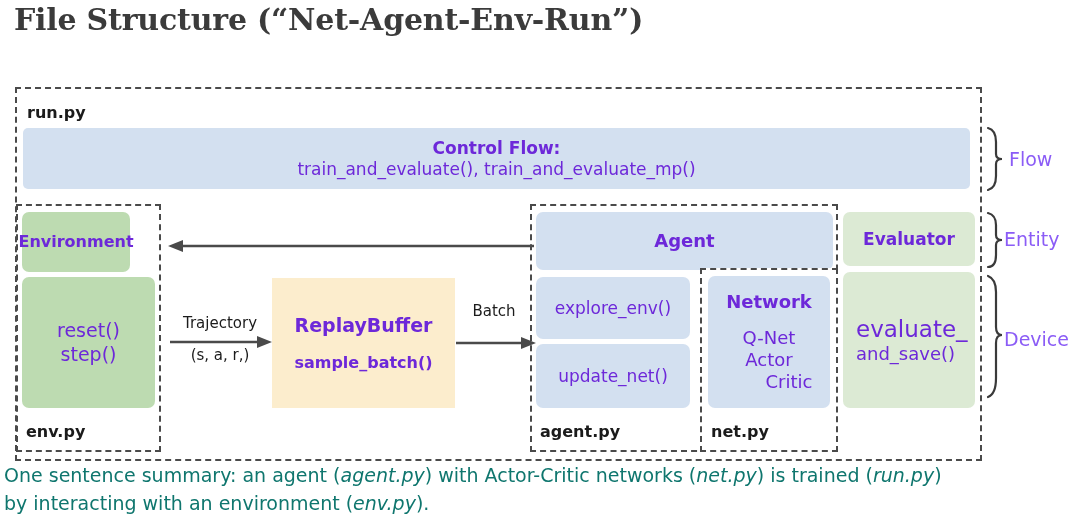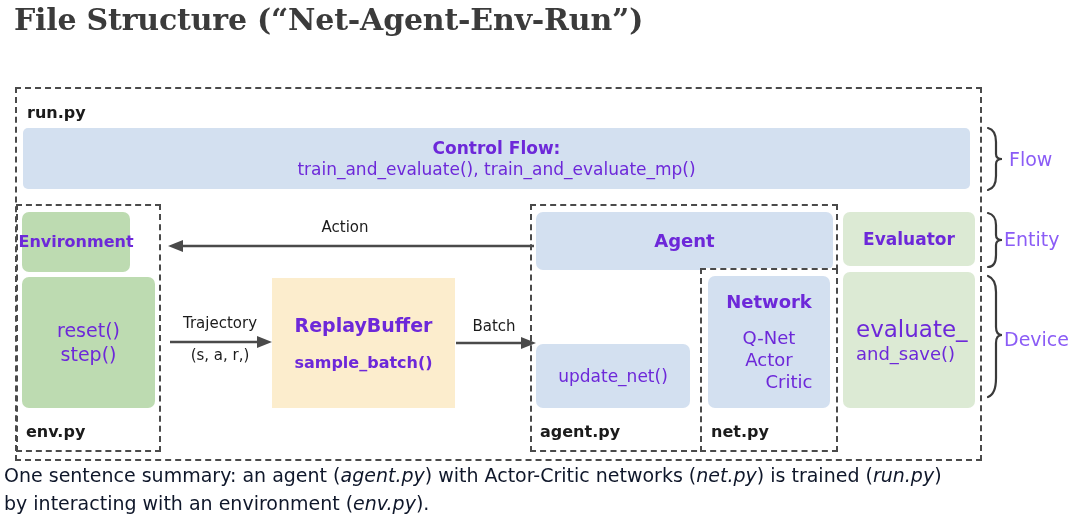--- a/index.html
+++ b/index.html
@@ -77,21 +77,21 @@
     font-size:19px;
     color:#8b5cf6;
     white-space:nowrap;
   }
 
   
   #caption{
     position:absolute;left:4px;top:462px;width:1072px;
     font-size:19px;
     line-height:1.45;
-    color:#0f172a;
+    color:#0f766e;
   }
   #caption i{font-style:italic;}
 </style>
 </head>
 <body>
 
 <div id="title">File Structure (“Net-Agent-Env-Run”)</div>
 
 <div id="diagram">
 
@@ -116,20 +116,23 @@
 
   <div class="box cream" style="left:272px;top:200px;width:183px;height:130px;">
     <span class="b" style="font-size:19px;margin-bottom:16px;">ReplayBuffer</span>
     <span style="font-size:16px;font-weight:bold;">sample_batch()</span>
   </div>
 
   <div class="dash" style="left:530px;top:126px;width:308px;height:248px;"></div>
   <div class="box blue" style="left:536px;top:134px;width:297px;height:58px;">
     <span class="b" style="font-size:18px;">Agent</span>
   </div>
+  <div class="box blue" style="left:536px;top:199px;width:154px;height:62px;">
+    <span style="font-size:17px;">explore_env()</span>
+  </div>
   <div class="box blue" style="left:536px;top:266px;width:154px;height:64px;">
     <span style="font-size:17px;">update_net()</span>
   </div>
   <div class="fname" style="left:540px;top:344px;">agent.py</div>
 
   <div class="dash" style="left:700px;top:190px;width:138px;height:184px;background:#ffffff;"></div>
   <div class="box blue" style="left:708px;top:198px;width:122px;height:132px;">
     <span class="b" style="font-size:18px;margin-bottom:14px;">Network</span>
     <span style="font-size:18px;">Q-Net</span>
     <span style="font-size:18px;">Actor</span>
@@ -138,34 +141,33 @@
   <div class="fname" style="left:711px;top:344px;">net.py</div>
 
   <div class="box green-light" style="left:843px;top:134px;width:132px;height:54px;">
     <span class="b" style="font-size:17px;">Evaluator</span>
   </div>
   <div class="box green-light" style="left:843px;top:194px;width:132px;height:136px;align-items:flex-start;padding-left:13px;">
     <span style="font-size:23px;">evaluate_</span>
     <span style="font-size:18px;">and_save()</span>
   </div>
 
-  <div class="alabel" style="left:280px;top:140px;width:130px;">Action</div>
   <svg class="arrow-svg" style="left:168px;top:160px;" width="366" height="16" viewBox="0 0 366 16">
     <line x1="12" y1="8" x2="366" y2="8" stroke="#4a4a4a" stroke-width="2.4"></line>
     <polygon points="0,8 15,2 15,14" fill="#4a4a4a"></polygon>
   </svg>
 
   <div class="alabel" style="left:170px;top:236px;width:100px;">Trajectory</div>
   <svg class="arrow-svg" style="left:170px;top:256px;" width="102" height="16" viewBox="0 0 102 16">
     <line x1="0" y1="8" x2="90" y2="8" stroke="#4a4a4a" stroke-width="2.4"></line>
     <polygon points="102,8 87,2 87,14" fill="#4a4a4a"></polygon>
   </svg>
   <div class="alabel" style="left:170px;top:268px;width:100px;">(s, a, r,)</div>
 
-  <div class="alabel" style="left:458px;top:239px;width:72px;">Batch</div>
+  <div class="alabel" style="left:458px;top:224px;width:72px;">Batch</div>
   <svg class="arrow-svg" style="left:456px;top:257px;" width="80" height="16" viewBox="0 0 80 16">
     <line x1="0" y1="8" x2="68" y2="8" stroke="#4a4a4a" stroke-width="2.4"></line>
     <polygon points="80,8 65,2 65,14" fill="#4a4a4a"></polygon>
   </svg>
 
   <svg class="arrow-svg" style="left:986px;top:48px;" width="18" height="66" viewBox="0 0 18 66">
     <path d="M2 2 q8 2 8 14 v12 q0 5 6 5 q-6 0 -6 5 v12 q0 12 -8 14" fill="none" stroke="#3a3a3a" stroke-width="2.2" stroke-linecap="round"></path>
   </svg>
   <div class="brace-label" style="left:1009px;top:70px;">Flow</div>
 

